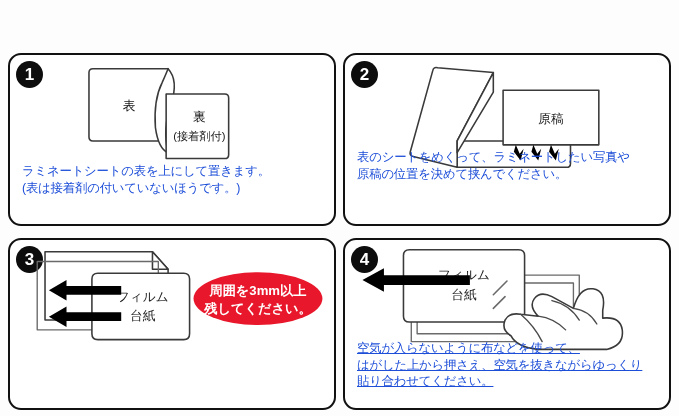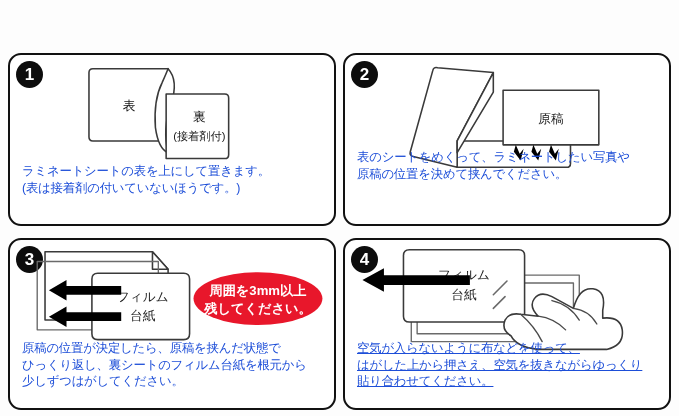--- a/index.html
+++ b/index.html
@@ -194,23 +194,20 @@
       </g>
       <g class="arrow-blk">
         <path d="M112 74 L112 83 L56 83 L56 89 L38 78.5 L56 68 L56 74 Z"></path>
       </g>
 
       <ellipse class="ellipse-red" cx="252" cy="60" rx="66" ry="27"></ellipse>
       <text class="ellipse-txt" x="252" y="56">周囲を3mm以上</text>
       <text class="ellipse-txt" x="252" y="75">残してください。</text>
     </svg>
 
-    <div class="caption" id="caption-3">原稿の位置が決定したら、原稿を挟んだ状態で
-ひっくり返し、裏シートのフィルム台紙を根元から
-少しずつはがしてください。</div>
   </div>
 
   <div class="panel" id="panel-4">
     <div class="badge">4</div>
 
     <svg class="art" viewBox="0 0 328 172">
 
       <path class="sheet-thin" d="M72 36 L238 36 L238 96 L72 96 Z"></path>
       <path class="sheet-thin" d="M66 44 L232 44 L232 104 L66 104 Z"></path>
 

